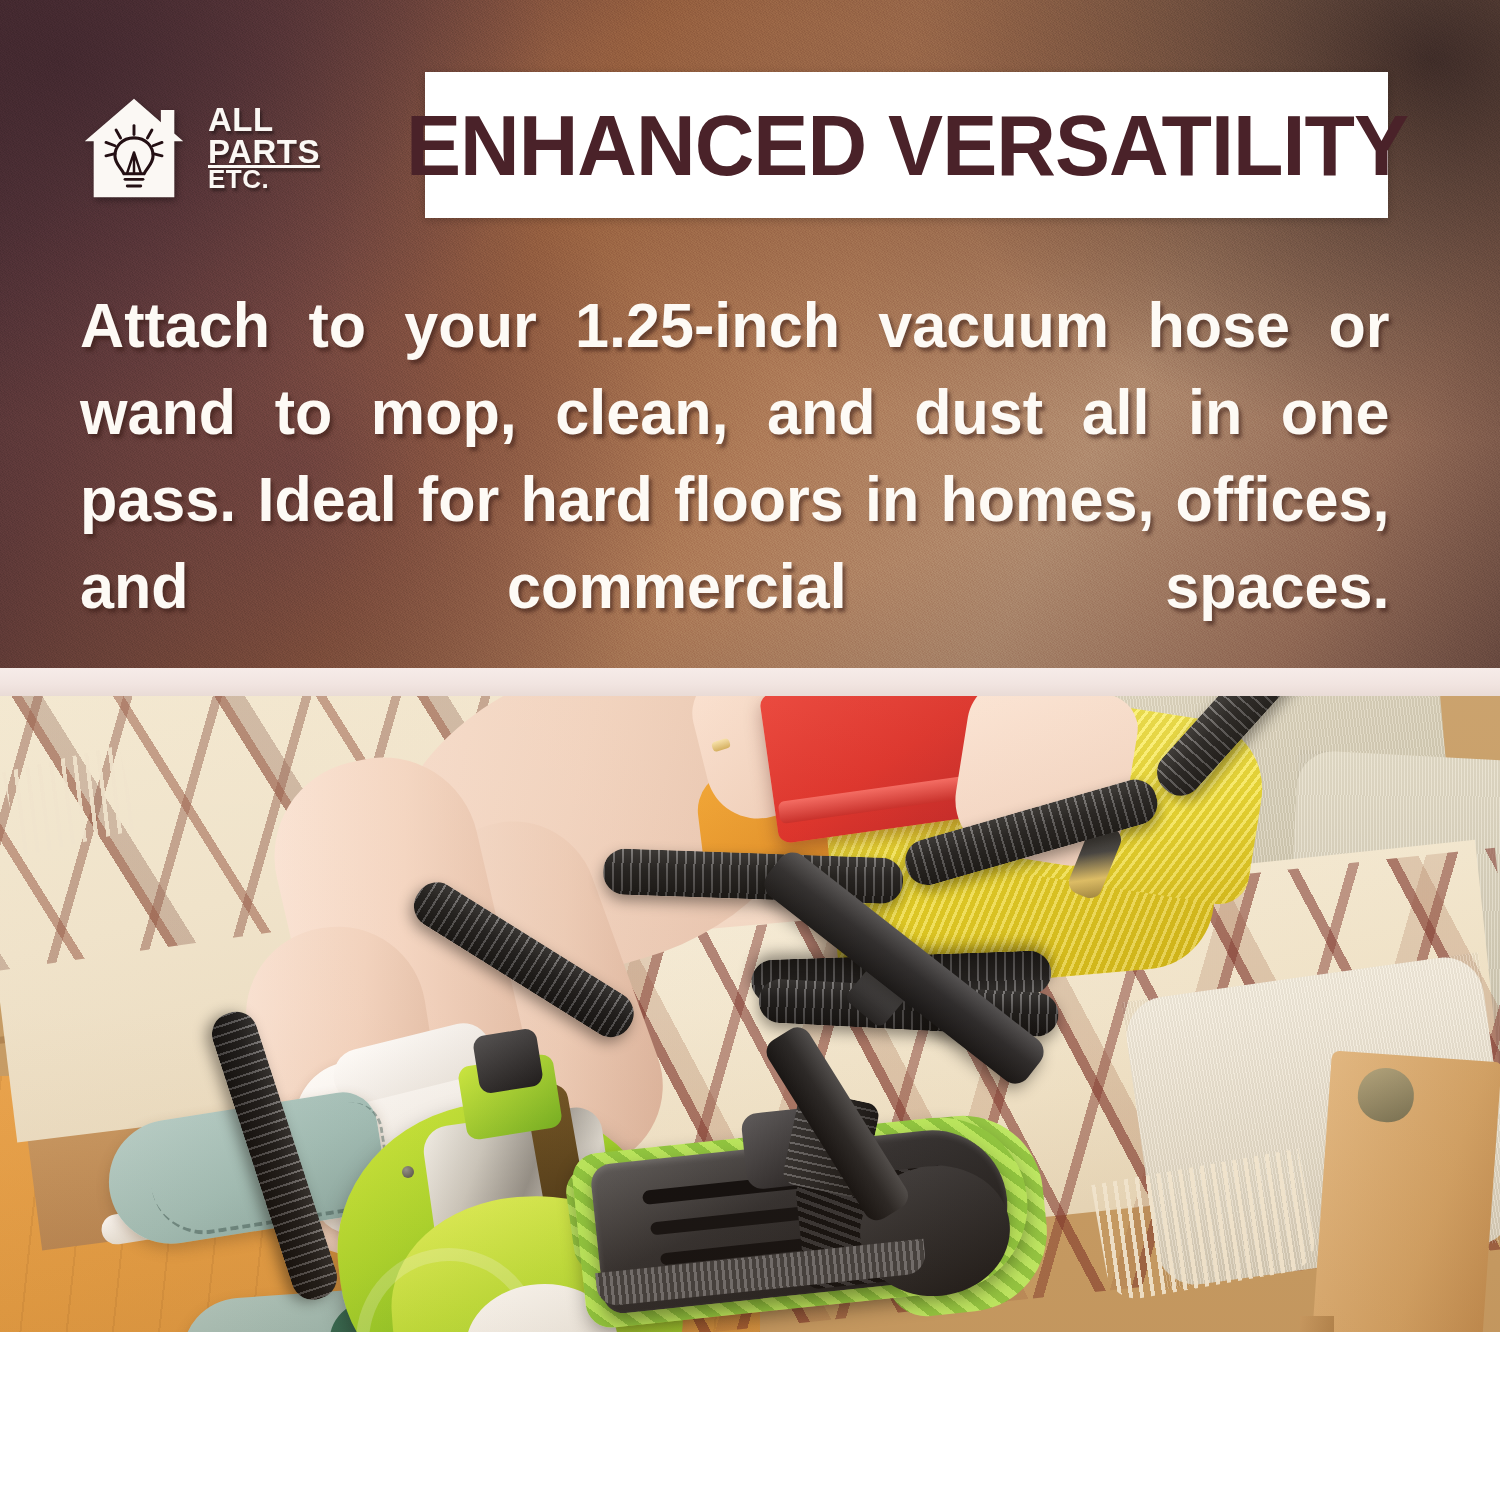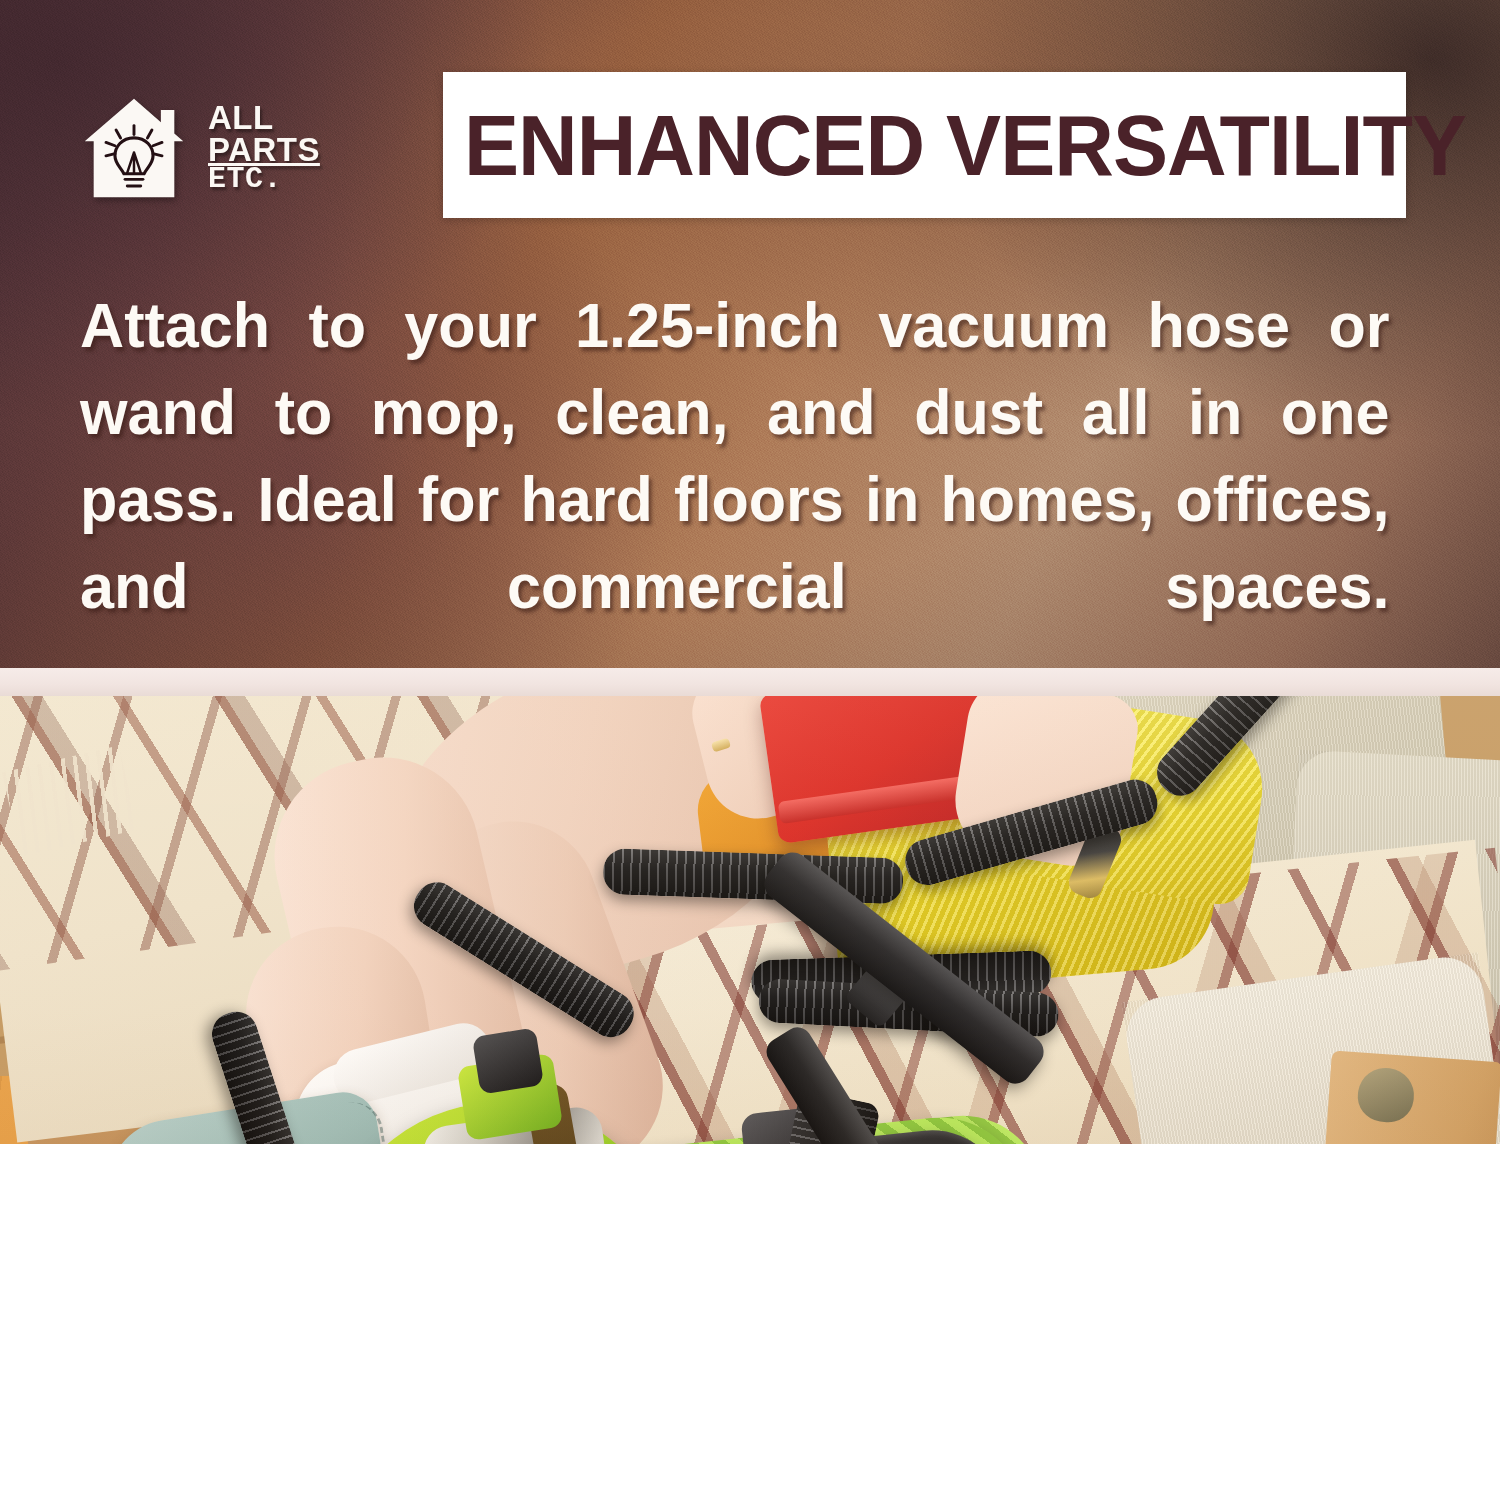--- a/index.html
+++ b/index.html
@@ -8,21 +8,21 @@
     padding: 0;
     background: #ffffff;
   }
   body {
     font-family: "Liberation Sans", sans-serif;
   }
 
   .canvas {
     position: relative;
     width: 1500px;
-    height: 1144px;
+    height: 1332px;
     overflow: hidden;
     background: #0f172a;
   }
 
   
   .top-panel {
     position: absolute;
     left: 0; top: 0;
     width: 1500px;
     height: 668px;
@@ -67,32 +67,32 @@
     justify-content: center;
     color: #fbf8f4;
     font-family: "Liberation Sans", sans-serif;
     font-weight: bold;
     letter-spacing: .5px;
     line-height: .96;
     text-shadow: 2px 3px 3px rgba(0,0,0,.40);
   }
   .logo-l1 { font-size: 33px; }
   .logo-l2 { font-size: 33px; text-decoration: underline; }
-  .logo-l3 { font-size: 30px; font-family: Liberation Mono, monospace; }
+  .logo-l3 { font-size: 26px; }
 
   
   .headline-banner {
     position: absolute;
-    left: 443px; top: 72px;
+    left: 425px; top: 72px;
     width: 963px;
     height: 146px;
     background: #ffffff;
     display: flex;
     align-items: center;
-    justify-content: flex-start;
+    justify-content: center;
     box-shadow: 0 2px 8px rgba(0,0,0,.22);
   }
   .headline {
     color: #4a2229;
     font-family: "Liberation Sans Narrow", "Liberation Sans", sans-serif;
     font-weight: bold;
     font-size: 86px;
     letter-spacing: -1px;
     transform: scaleX(.96);
     white-space: nowrap;

